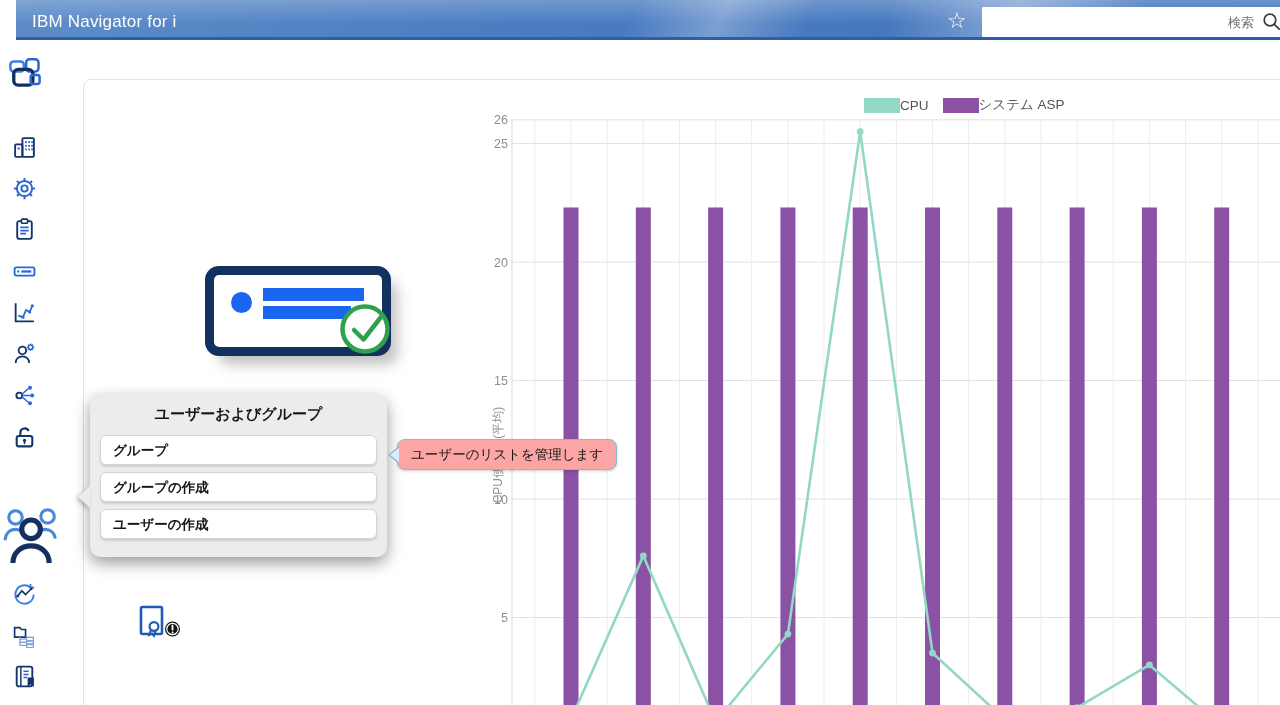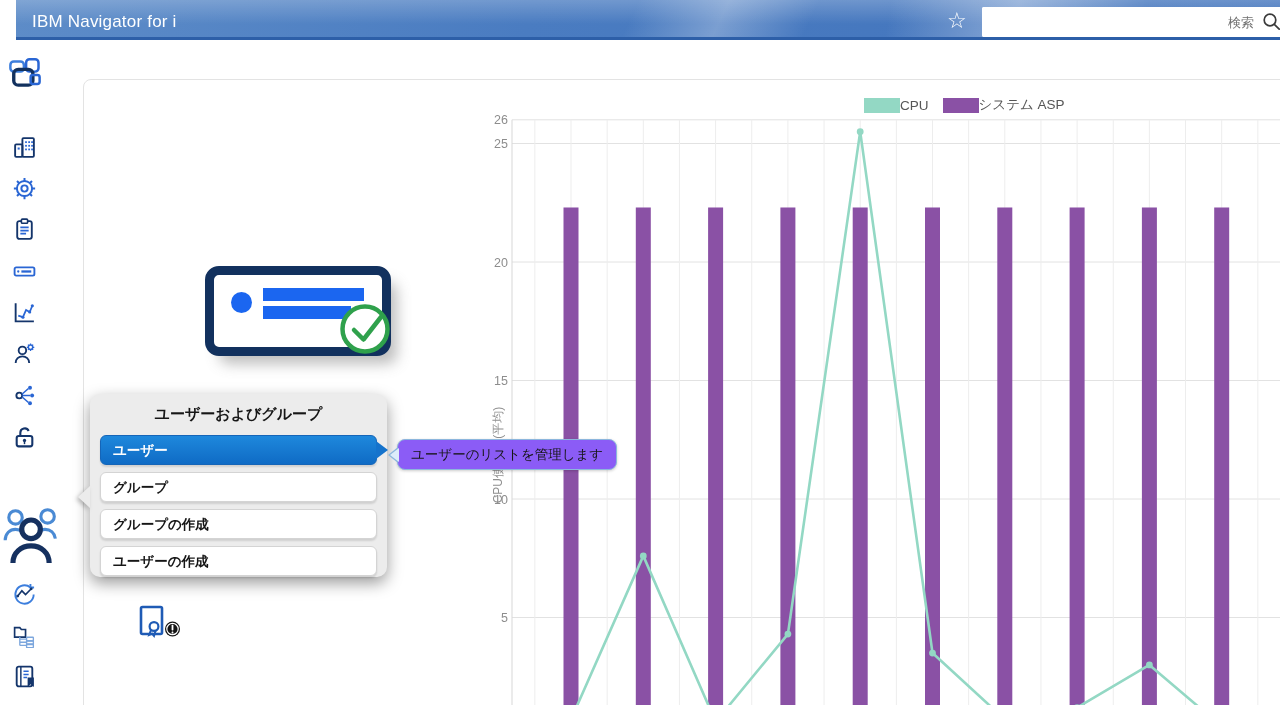--- a/index.html
+++ b/index.html
@@ -43,34 +43,34 @@
 
   
   .chart{position:absolute;left:488px;top:85px;z-index:3;}
   .legend{position:absolute;left:864px;top:96px;display:flex;align-items:center;
           font-size:13.5px;color:#565656;z-index:4;}
   .swatch{width:36px;height:15px;display:inline-block;}
   .legend .lbl{margin-right:14px;}
 
   
   .flyout{position:absolute;left:90px;top:394px;width:297px;background:#ececec;border-radius:10px;
-          box-shadow:0 6px 16px rgba(0,0,0,.4);z-index:30;padding-bottom:1px;}
+          box-shadow:0 6px 16px rgba(0,0,0,.4);z-index:30;padding-bottom:18px;}
   .flyout::before{content:'';position:absolute;left:-12px;top:92px;width:0;height:0;
           border-top:11px solid transparent;border-bottom:11px solid transparent;
           border-right:12px solid #ececec;filter:drop-shadow(-2px 2px 2px rgba(0,0,0,.25));}
   .flyout-title{font-size:15px;font-weight:bold;color:#161616;text-align:center;padding:11px 0 4px 0;}
   .fitem{position:relative;margin:7px 10px 0 10px;height:30px;line-height:30px;background:#fff;
          border:1px solid #d4d4d4;border-radius:6px;font-size:13.5px;font-weight:bold;color:#161616;
          padding-left:12px;box-shadow:0 2px 2px rgba(0,0,0,.12);cursor:pointer;box-sizing:border-box;}
   .fitem.active{background:linear-gradient(180deg,#1e88dc,#0f6bc5);border-color:#1565b8;color:#fff;}
   .fitem.active::after{content:'';position:absolute;right:-12px;top:50%;margin-top:-9px;width:0;height:0;
          border-top:9px solid transparent;border-bottom:9px solid transparent;border-left:12px solid #1573cc;}
 
   
-  .tooltip{position:absolute;left:397px;top:439px;height:31px;line-height:29px;background:#8b5cf6;
+  .tooltip{position:absolute;left:397px;top:439px;height:31px;line-height:29px;background:#fca5a5;
            border:1.5px solid #8cb6dd;border-radius:8px;padding:0 13px;font-size:13.5px;color:#161616;
            box-shadow:0 1px 3px rgba(0,0,0,.2);z-index:31;box-sizing:border-box;white-space:nowrap;}
   .tooltip::before{content:'';position:absolute;left:-10px;top:7px;width:0;height:0;
            border-top:8px solid transparent;border-bottom:8px solid transparent;border-right:10px solid #8cb6dd;}
   .tooltip::after{content:'';position:absolute;left:-8px;top:8px;width:0;height:0;
            border-top:7px solid transparent;border-bottom:7px solid transparent;border-right:9px solid #ddecfa;}
 </style>
 </head>
 <body>
 
@@ -308,21 +308,20 @@
       <circle cx="372.2" cy="46.64999999999998" r="3.4" fill="#93d8c4"></circle>
       <circle cx="444.5" cy="568.05" r="3.4" fill="#93d8c4"></circle>
       <circle cx="516.8" cy="634.41" r="3.4" fill="#93d8c4"></circle>
       <circle cx="589.0999999999999" cy="622.56" r="3.4" fill="#93d8c4"></circle>
       <circle cx="661.4" cy="579.9" r="3.4" fill="#93d8c4"></circle>
       <circle cx="733.6999999999999" cy="641.52" r="3.4" fill="#93d8c4"></circle>
     </svg>
 
   <div class="flyout">
     <div class="flyout-title">ユーザーおよびグループ</div>
-    <div class="fitem active">ユーザー</div>
     <div class="fitem">グループ</div>
     <div class="fitem">グループの作成</div>
     <div class="fitem">ユーザーの作成</div>
   </div>
 
   <div class="tooltip">ユーザーのリストを管理します</div>
 
 </div>
 
 </body></html>

